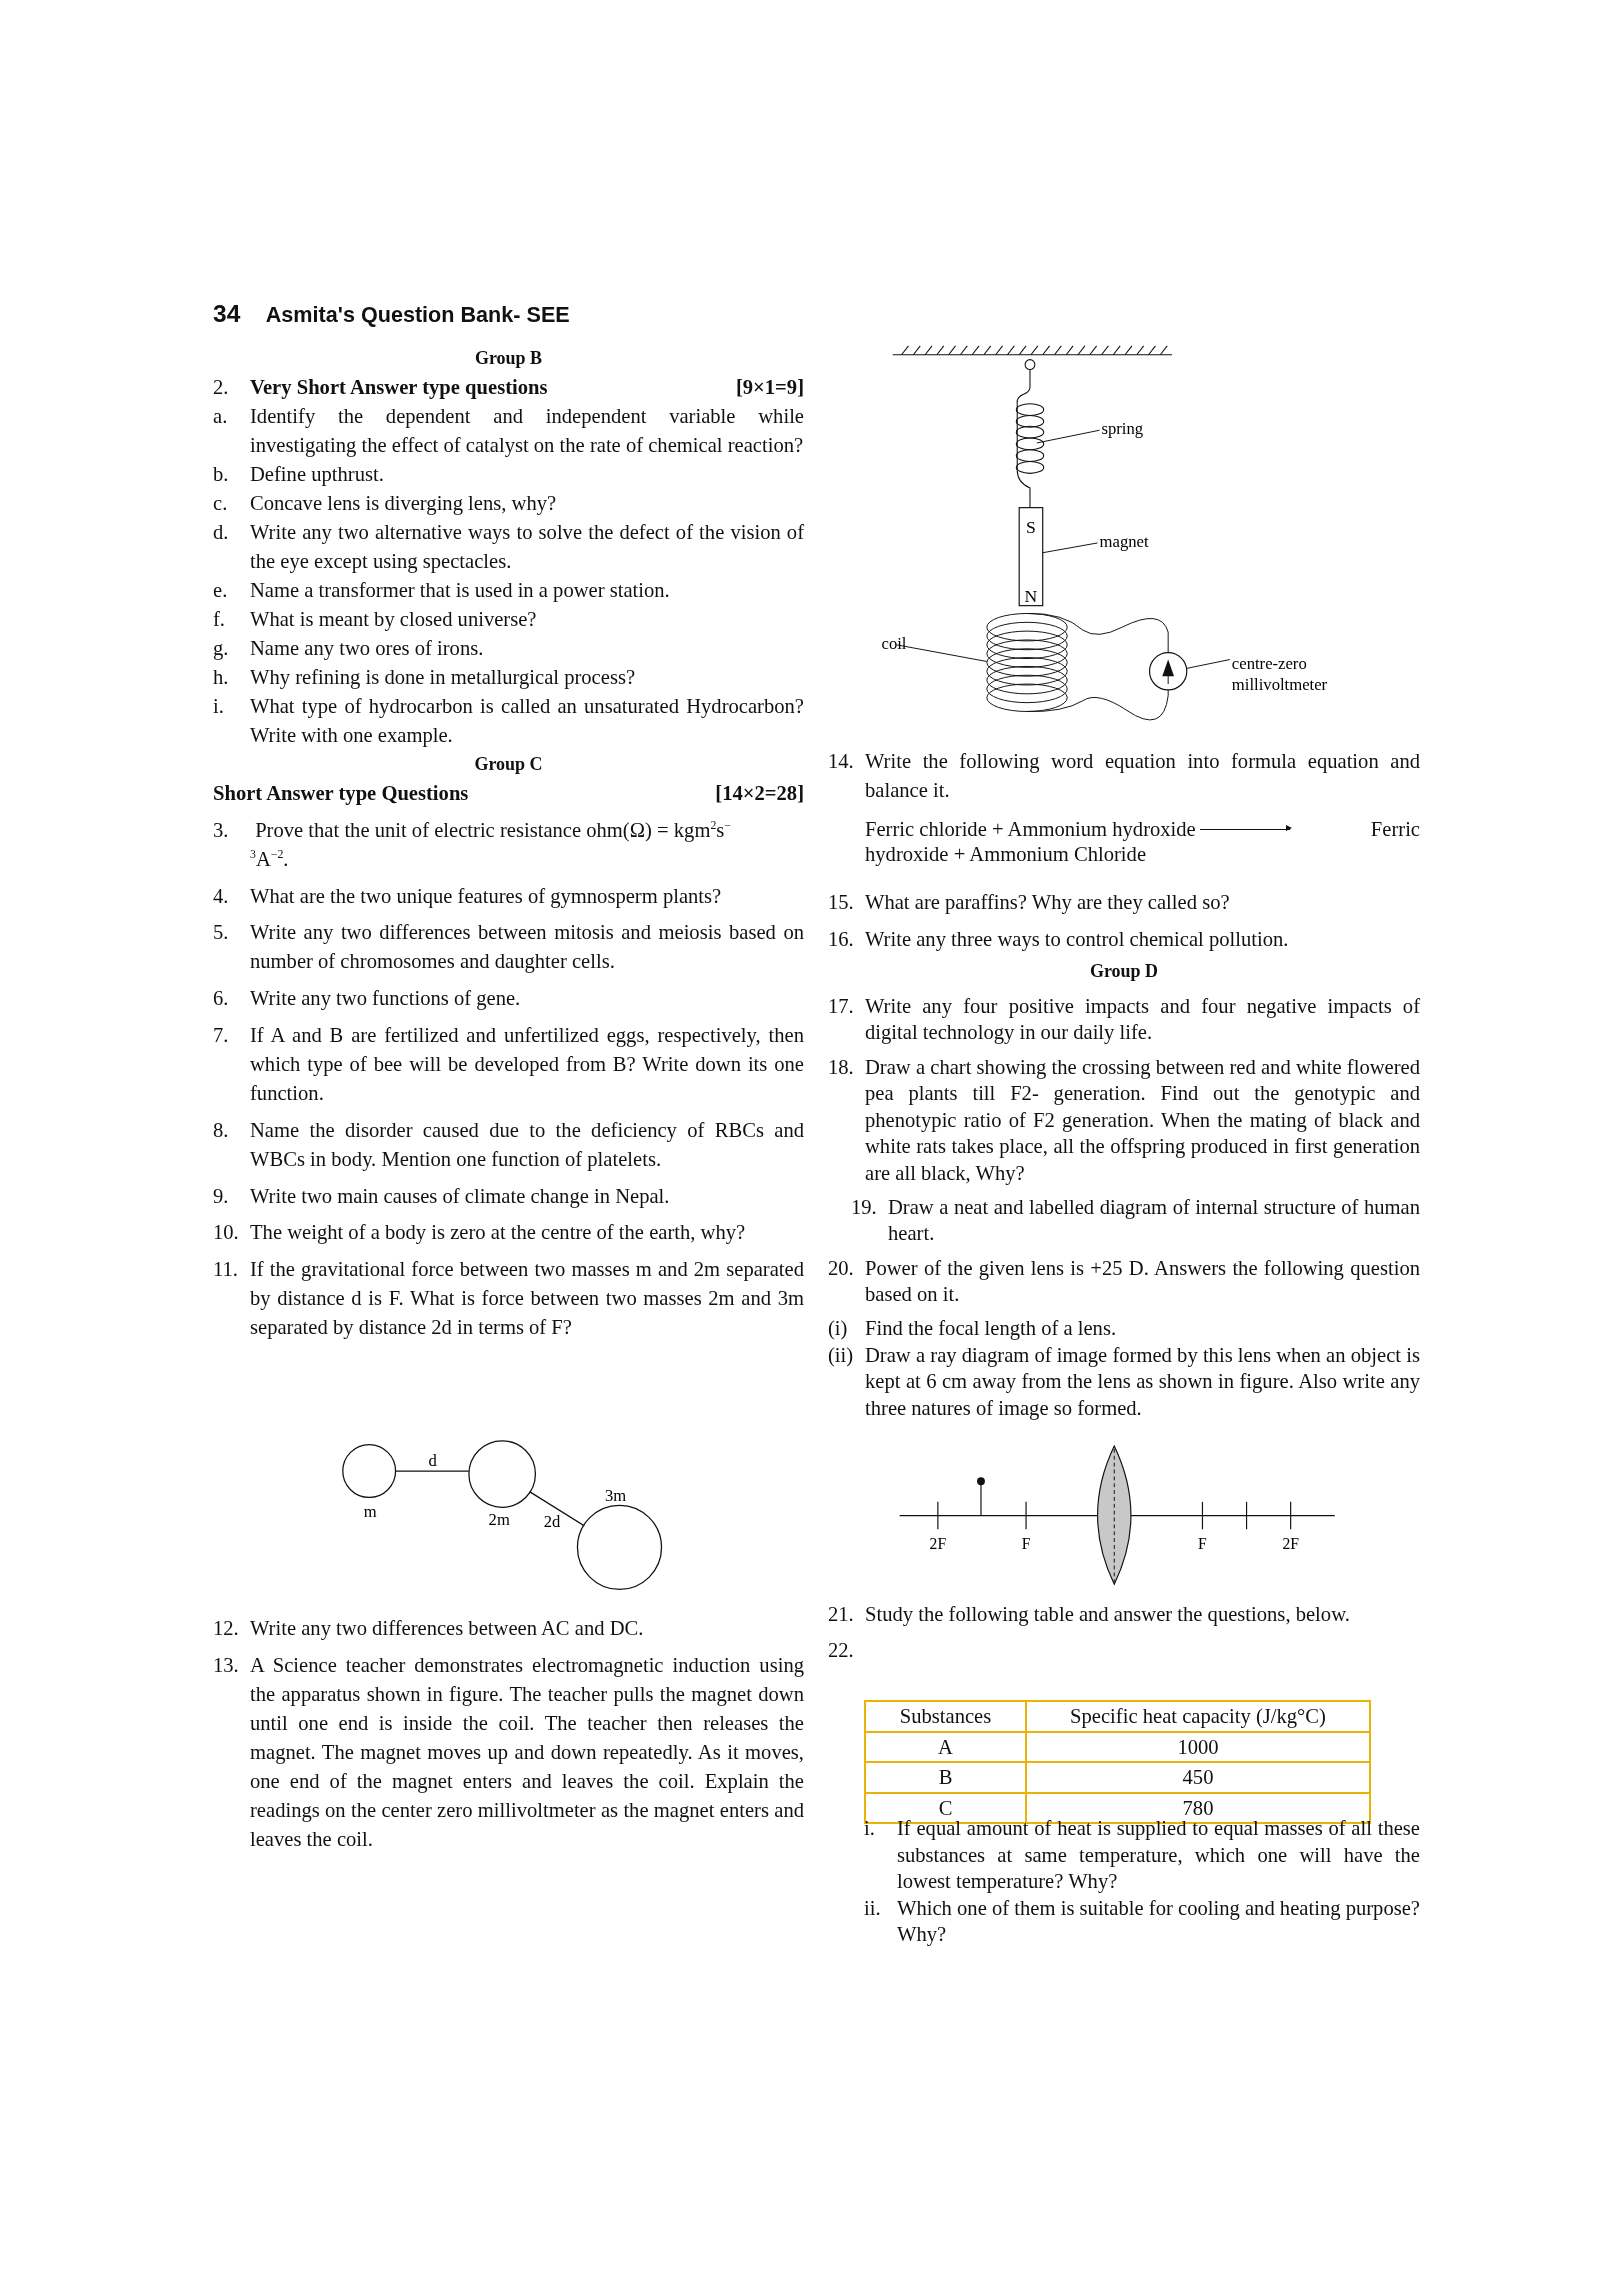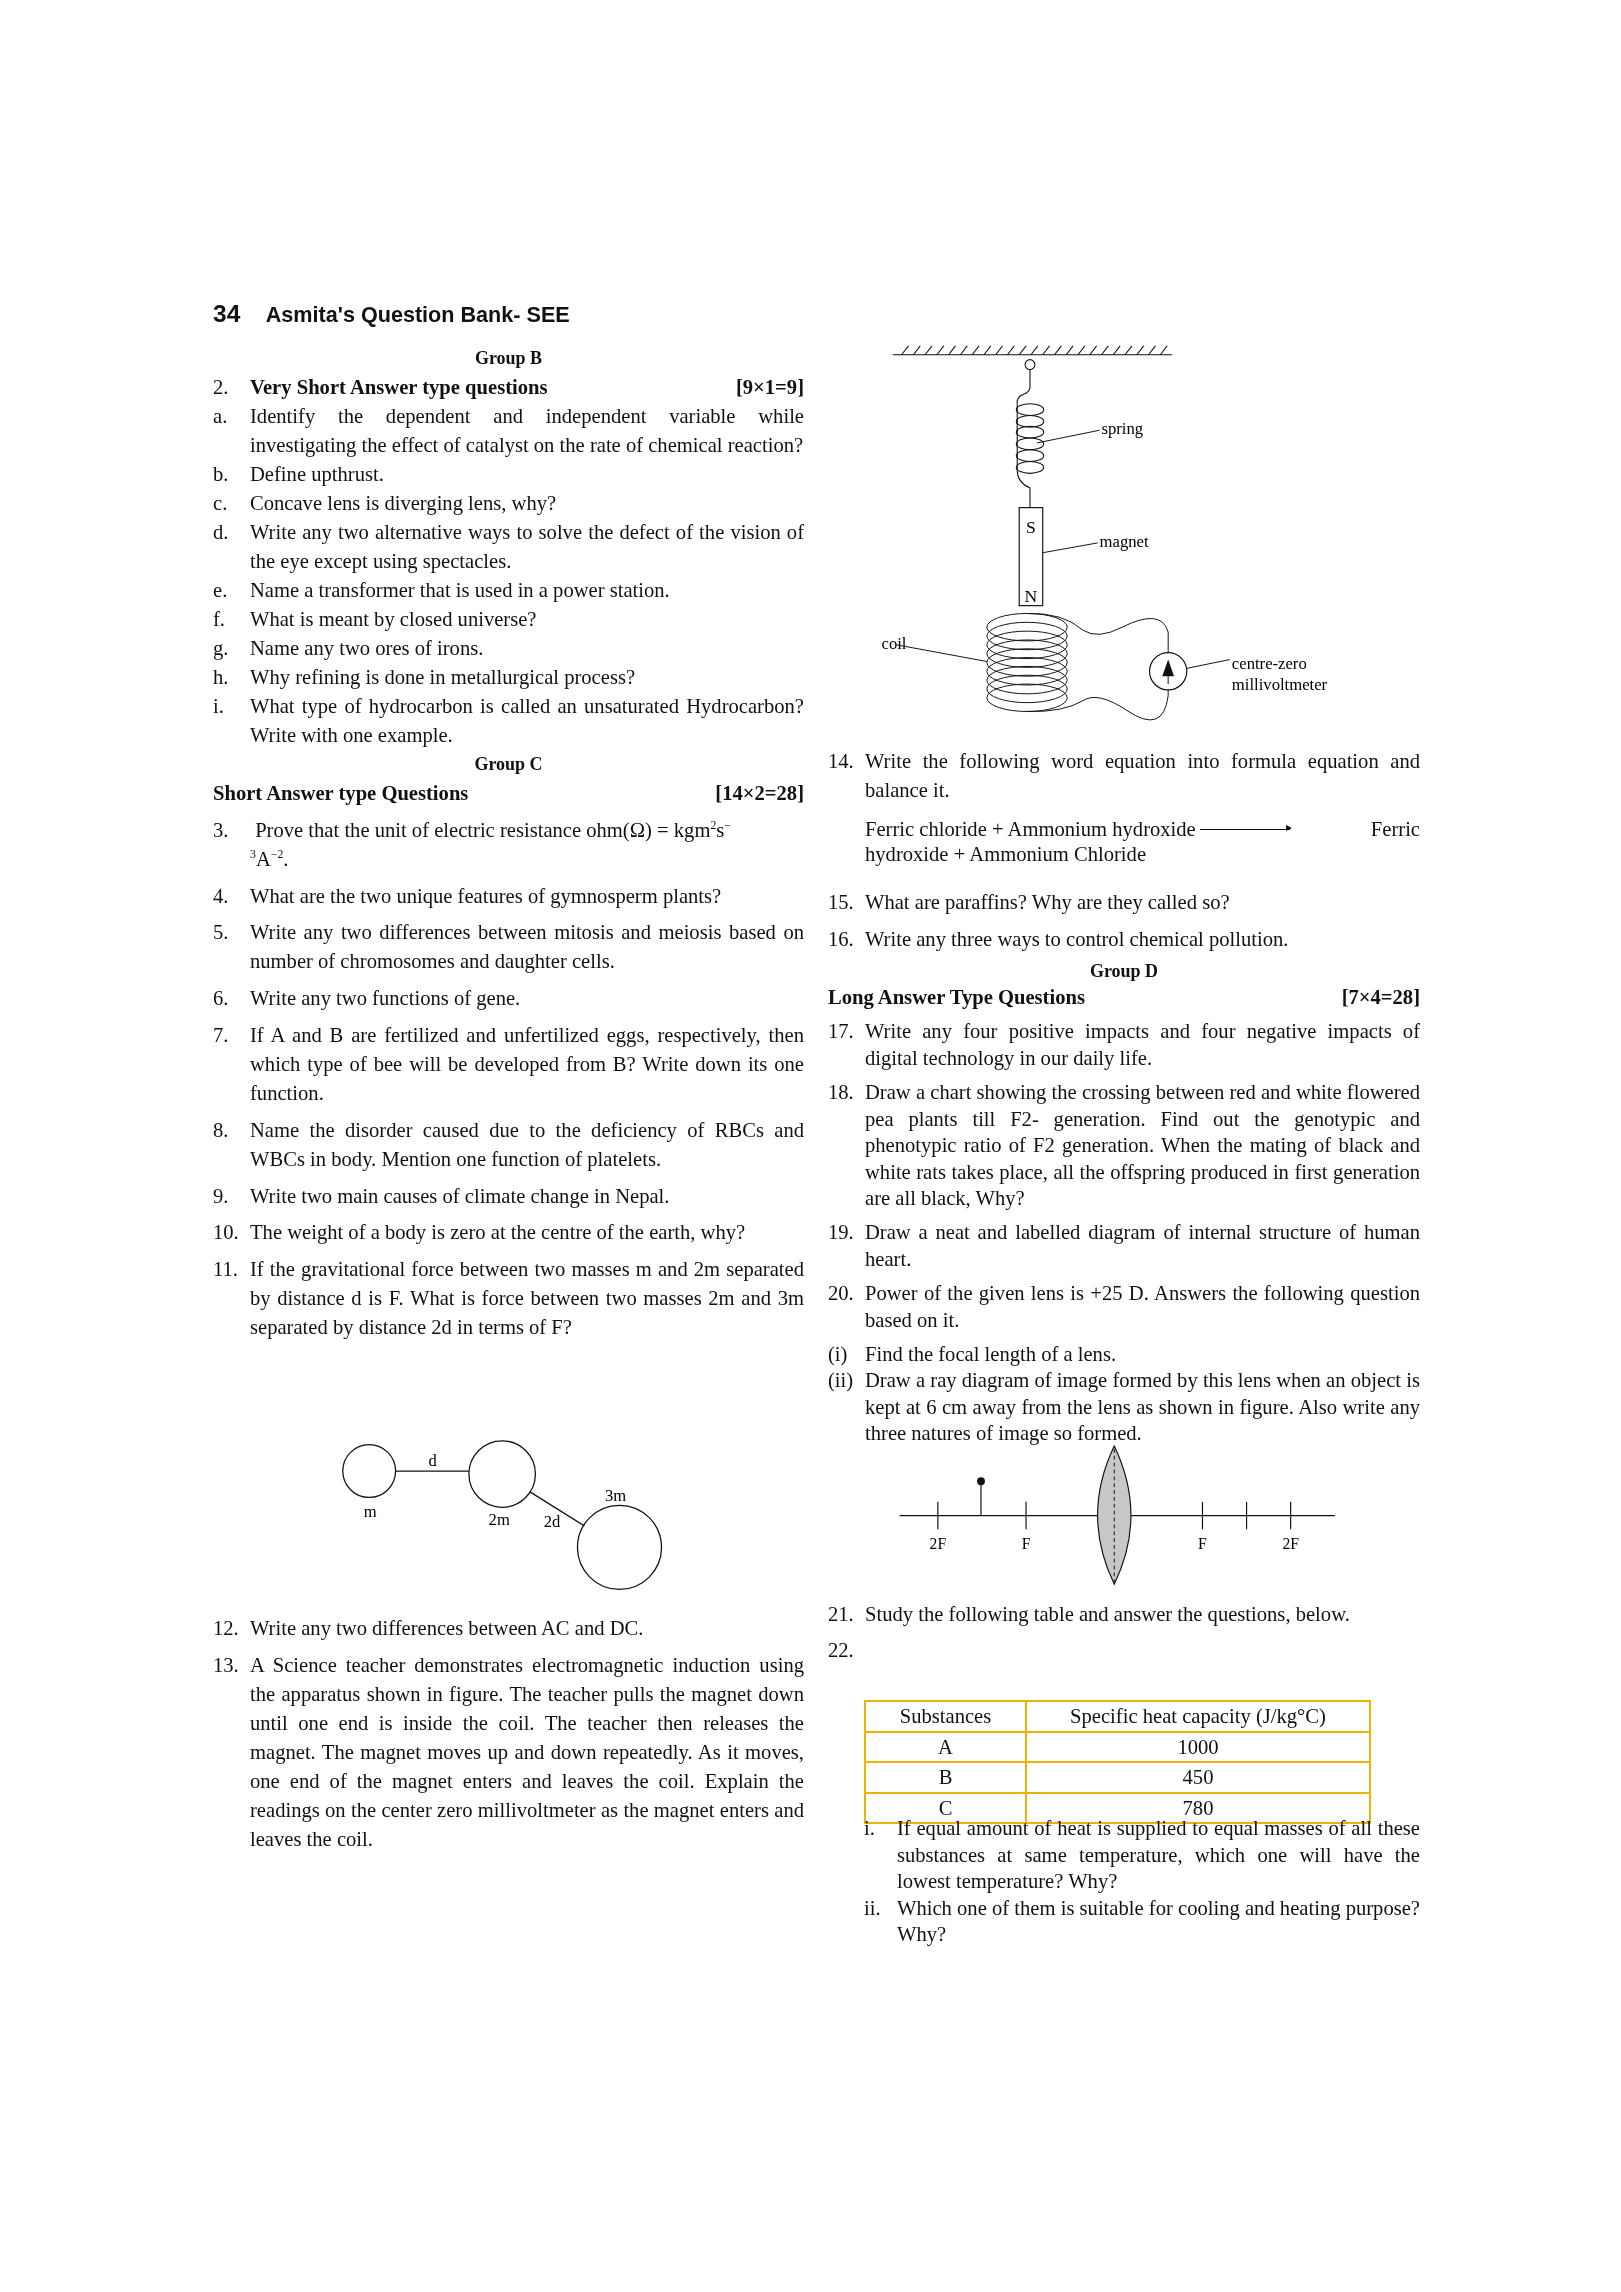--- a/index.html
+++ b/index.html
@@ -237,33 +237,29 @@
   <div class="q" style="margin-top:20px;">
       <span class="n">15.</span>
       <span class="b">What are paraffins? Why are they called so?</span>
     </div>
   <div class="q gap">
       <span class="n">16.</span>
       <span class="b">Write any three ways to control chemical pollution.</span>
     </div>
 
   <div class="group" style="margin-top:5.9px;line-height:25.5px;">Group D</div>
-  <div class="sec" style="line-height:25.5px;">
-    <span>Long Answer Type Questions</span>
-    <span>[7×4=28]</span>
-  </div>
   <div class="q" style="margin-top:7.8px;line-height:26.5px;">
       <span class="n">17.</span>
       <span class="b">Write any four positive impacts and four negative impacts of digital technology in our daily life.</span>
     </div>
   <div class="q" style="margin-top:7.8px;line-height:26.5px;">
       <span class="n">18.</span>
       <span class="b">Draw a chart showing the crossing between red and white flowered pea plants till F2- generation. Find out the genotypic and phenotypic ratio of F2 generation. When the mating of black and white rats takes place, all the offspring produced in first generation are all black, Why?</span>
     </div>
-  <div class="q" style="margin-top:7.8px;line-height:26.5px;">
+  <div class="q" style="margin-top:7.8px;line-height:26.5px;margin-left:23px;">
       <span class="n">19.</span>
       <span class="b">Draw a neat and labelled diagram of internal structure of human heart.</span>
     </div>
   <div class="q" style="margin-top:7.8px;line-height:26.5px;">
       <span class="n">20.</span>
       <span class="b">Power of the given lens is +25 D. Answers the following question based on it.</span>
     </div>
   <div class="sub" style="margin-top:7.8px;line-height:26.5px;">
       <span class="n">(i)</span>
       <span class="b">Find the focal length of a lens.</span>

